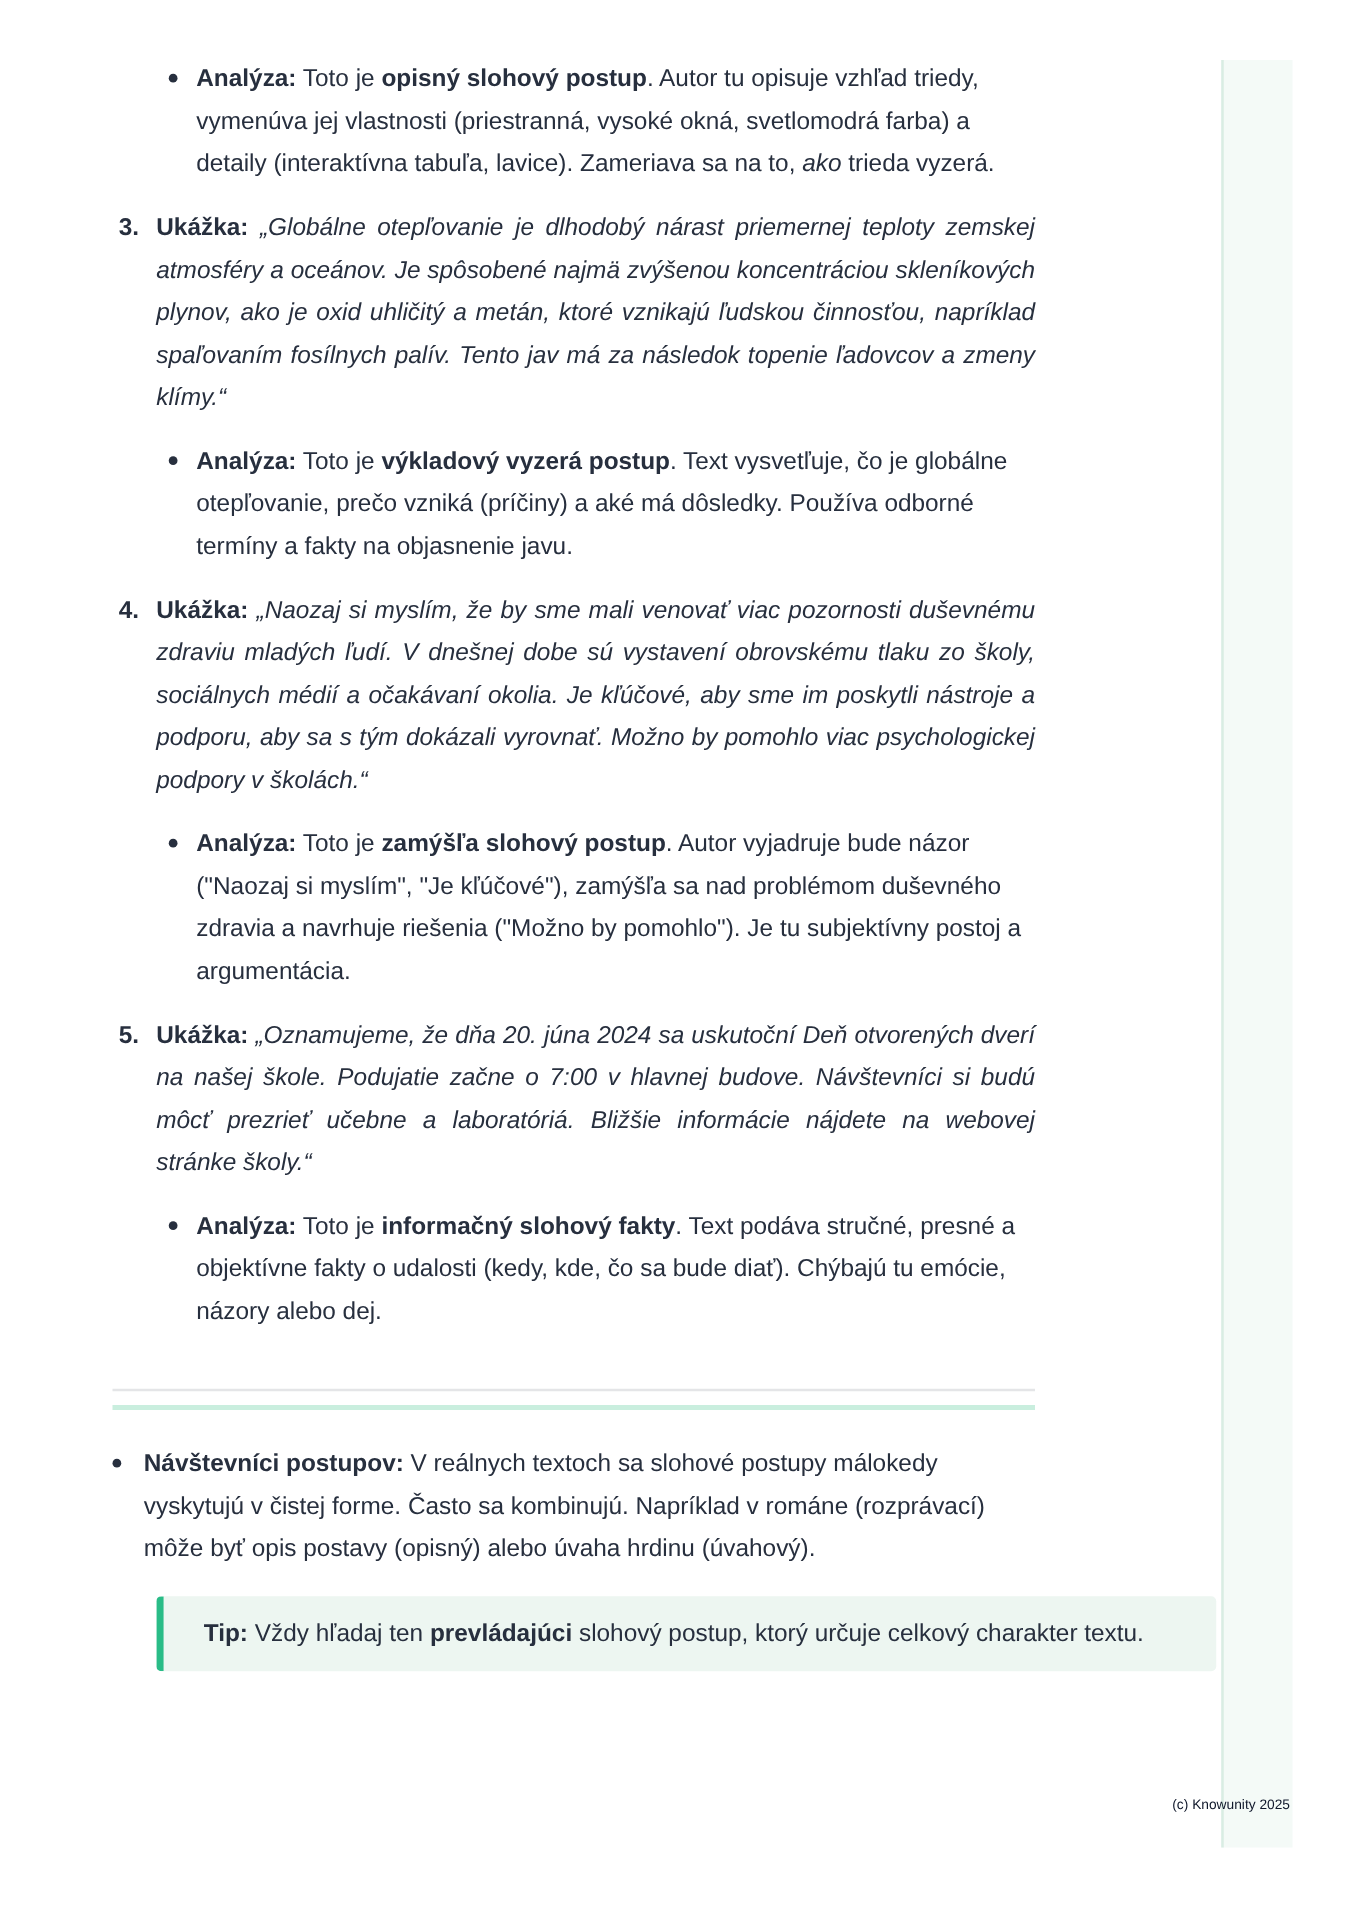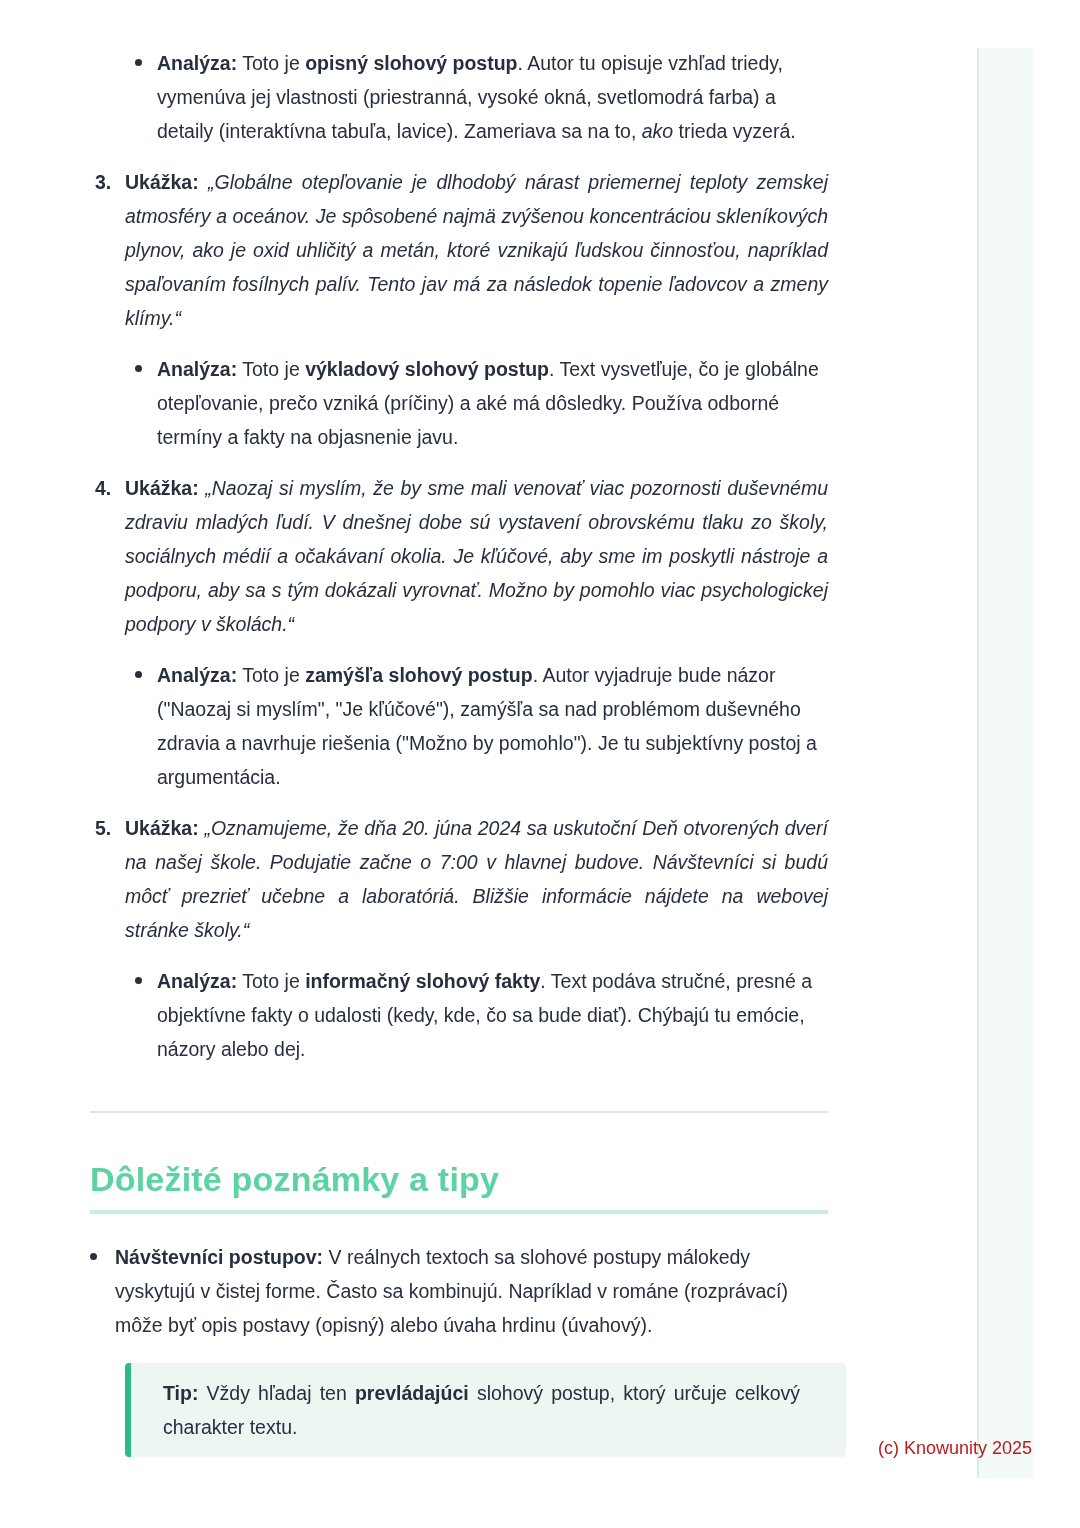--- a/index.html
+++ b/index.html
@@ -65,33 +65,33 @@
   }
   .title-underline {
     height:4px;
     background:#c9eede;
     margin-top:11px;
     margin-bottom:26px;
   }
   .tip-box {
     margin-left:35px;
     margin-top:21px;
-    width:721px;
+    width:848px;
     background:#edf6f1;
     border-left:6px solid #29bc87;
     border-radius:4px;
     padding:13px 46px 13px 32px;
     text-align:justify;
   }
   .copyright {
     position:absolute;
     top:1438px;
     right:48px;
-    font-size:18px;
-    color:#b91c1c;
+    font-size:11px;
+    color:#0f172a;
     z-index:2;
   }
 </style>
 </head>
 <body>
 
 <div class="side-strip"></div>
 
 <div class="content">
 
@@ -108,21 +108,21 @@
       <span class="quote-label">Ukážka:</span>
       <span> </span>
       <span class="quote-text">„Globálne otepľovanie je dlhodobý nárast priemernej teploty zemskej atmosféry a oceánov. Je spôsobené najmä zvýšenou koncentráciou skleníkových plynov, ako je oxid uhličitý a metán, ktoré vznikajú ľudskou činnosťou, napríklad spaľovaním fosílnych palív. Tento jav má za následok topenie ľadovcov a zmeny klímy.“</span>
     </div>
   </div>
 
   <div class="row analysis-row">
     <span class="marker-col">
         <span class="dot"></span>
       </span>
-    <div class="text-col"><span class="b">Analýza:</span><span> Toto je </span><span class="b">výkladový slohový postup</span><span>. Text vysvetľuje, čo je globálne otepľovanie, prečo vzniká (príčiny) a aké má dôsledky. Používa odborné termíny a fakty na objasnenie javu.</span></div>
+    <div class="text-col"><span class="b">Analýza:</span><span> Toto je </span><span class="b">výkladový vyzerá postup</span><span>. Text vysvetľuje, čo je globálne otepľovanie, prečo vzniká (príčiny) a aké má dôsledky. Používa odborné termíny a fakty na objasnenie javu.</span></div>
   </div>
 
   <div class="row numbered">
     <span class="marker-col b">4.</span>
     <div class="text-col quote-par">
       <span class="quote-label">Ukážka:</span>
       <span> </span>
       <span class="quote-text">„Naozaj si myslím, že by sme mali venovať viac pozornosti duševnému zdraviu mladých ľudí. V dnešnej dobe sú vystavení obrovskému tlaku zo školy, sociálnych médií a očakávaní okolia. Je kľúčové, aby sme im poskytli nástroje a podporu, aby sa s tým dokázali vyrovnať. Možno by pomohlo viac psychologickej podpory v školách.“</span>
     </div>
   </div>
@@ -145,21 +145,20 @@
 
   <div class="row analysis-row">
     <span class="marker-col">
         <span class="dot"></span>
       </span>
     <div class="text-col"><span class="b">Analýza:</span><span> Toto je </span><span class="b">informačný slohový fakty</span><span>. Text podáva stručné, presné a objektívne fakty o udalosti (kedy, kde, čo sa bude diať). Chýbajú tu emócie, názory alebo dej.</span></div>
   </div>
 
   <div class="divider"></div>
 
-  <h1 class="section-title">Dôležité poznámky a tipy</h1>
   <div class="title-underline"></div>
 
   <div class="row top-bullet">
     <span class="marker-col">
         <span class="dot"></span>
       </span>
     <div class="text-col"><span class="b">Návštevníci postupov:</span><span> V reálnych textoch sa slohové postupy málokedy vyskytujú v čistej forme. Často sa kombinujú. Napríklad v románe (rozprávací) môže byť opis postavy (opisný) alebo úvaha hrdinu (úvahový).</span></div>
   </div>
 
   <div class="tip-box">

